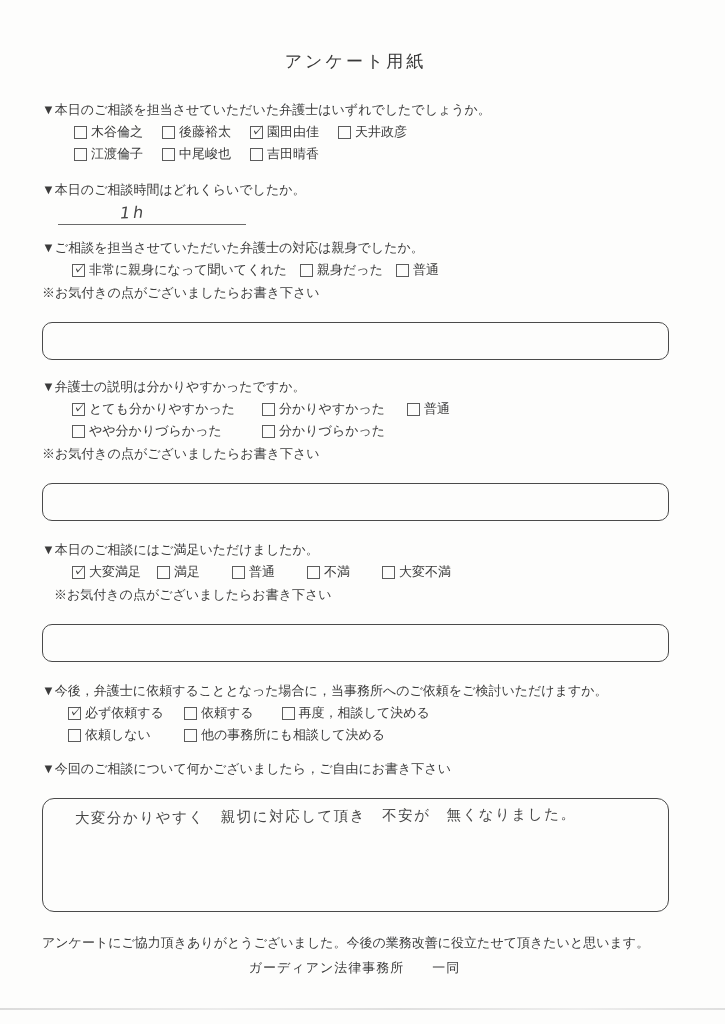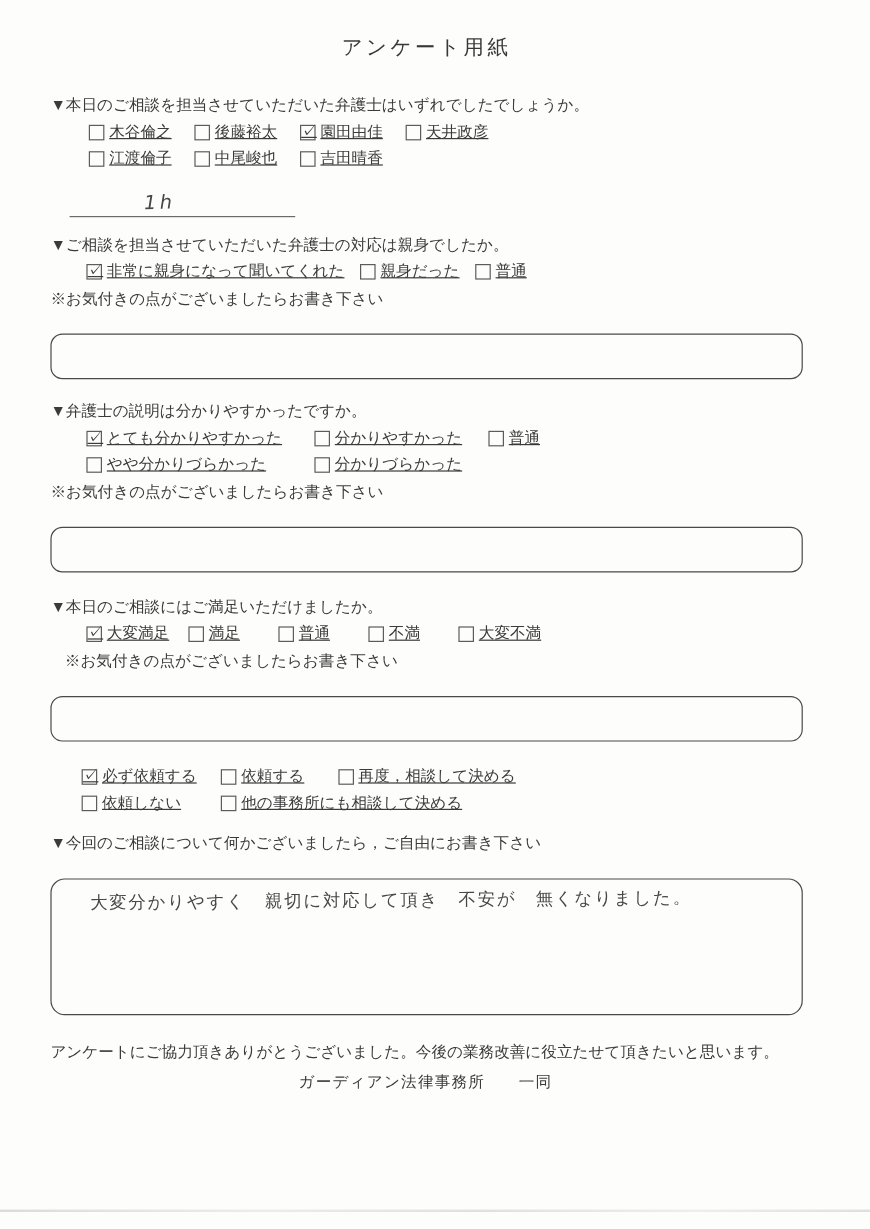--- a/index.html
+++ b/index.html
@@ -2,30 +2,30 @@
 <html lang="ja"><head>
 <meta charset="utf-8">
 <style>
   html,body{margin:0;padding:0;background:#ffffff;}
   .page{
     width:725px;height:1024px;position:relative;overflow:hidden;
     background:#fdfdfc;
     font-family:"Liberation Serif","DejaVu Serif",serif;
     color:#3b3b3b;
   }
-  .content{padding:28px 56px 0 42px;}
+  .content{padding:50px 56px 0 42px;}
   .title{
     text-align:center;font-size:17px;letter-spacing:3px;color:#383838;
     margin-bottom:14px;font-weight:400;
   }
   .intro{margin-left:18px;font-size:12.5px;line-height:19.5px;}
   .intro div{white-space:nowrap;}
 
   .section .heading{font-size:13px;margin-bottom:3px;white-space:nowrap;}
-  .opt-row{display:flex;margin:4px 0 0 30px;font-size:13px;align-items:center;text-decoration:underline;}
+  .opt-row{display:flex;margin:4px 0 0 30px;font-size:13px;align-items:center;}
   .option{display:inline-flex;align-items:center;white-space:nowrap;cursor:pointer;}
   .opt-label{font-size:13px;}
   .cb{
     width:11px;height:11px;border:1.5px solid #5c5c5c;display:inline-block;
     margin-right:4px;flex:0 0 auto;font-size:0;line-height:8px;text-align:center;
     background:#fdfdfc;position:relative;top:0px;
   }
   .cb.checked{font-size:13px;color:#3a3a3a;overflow:visible;}
 
   .note{margin-top:5px;font-size:13px;}
@@ -113,20 +113,21 @@
               <span class="cb"></span>
               <span class="opt-label">中尾峻也</span>
             </span>
             <span class="option">
               <span class="cb"></span>
               <span class="opt-label">吉田晴香</span>
             </span>
           </div>
         </div>
         <div class="section q-duration">
+          <div class="heading">▼本日のご相談時間はどれくらいでしたか。</div>
           <div class="answer-line"><span class="handwriting time-hw">1h</span></div>
         </div>
         <div class="section q-attitude">
           <div class="heading">▼ご相談を担当させていただいた弁護士の対応は親身でしたか。</div>
           <div class="opt-row">
             <span class="option">
               <span class="cb checked">✓</span>
               <span class="opt-label">非常に親身になって聞いてくれた</span>
             </span>
             <span class="option">
@@ -191,20 +192,21 @@
             </span>
             <span class="option">
               <span class="cb"></span>
               <span class="opt-label">大変不満</span>
             </span>
           </div>
           <div class="note">※お気付きの点がございましたらお書き下さい</div>
           <div class="comment-box"></div>
         </div>
         <div class="section q-future">
+          <div class="heading">▼今後，弁護士に依頼することとなった場合に，当事務所へのご依頼をご検討いただけますか。</div>
           <div class="opt-row">
             <span class="option">
               <span class="cb checked">✓</span>
               <span class="opt-label">必ず依頼する</span>
             </span>
             <span class="option">
               <span class="cb"></span>
               <span class="opt-label">依頼する</span>
             </span>
             <span class="option">

